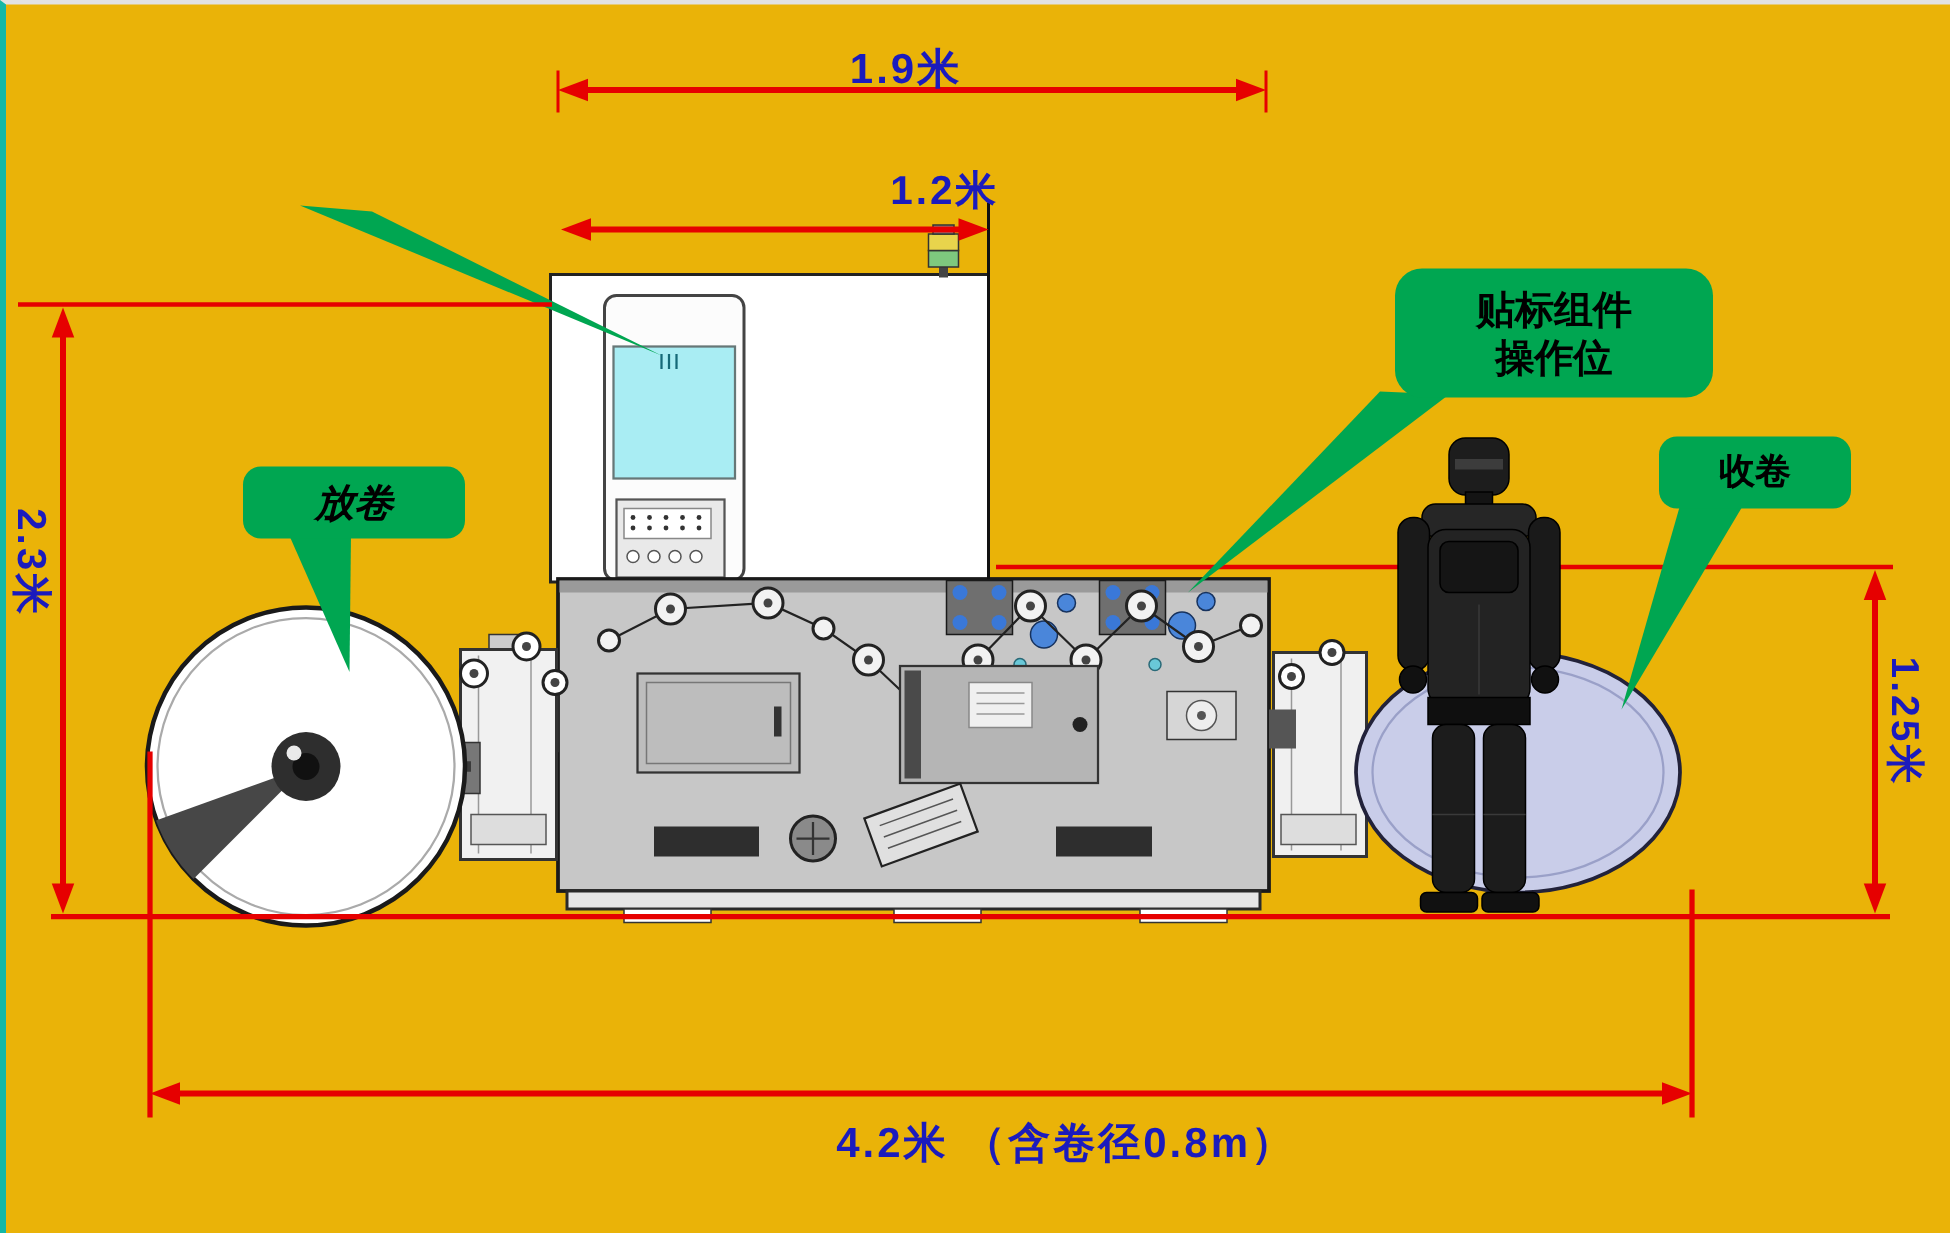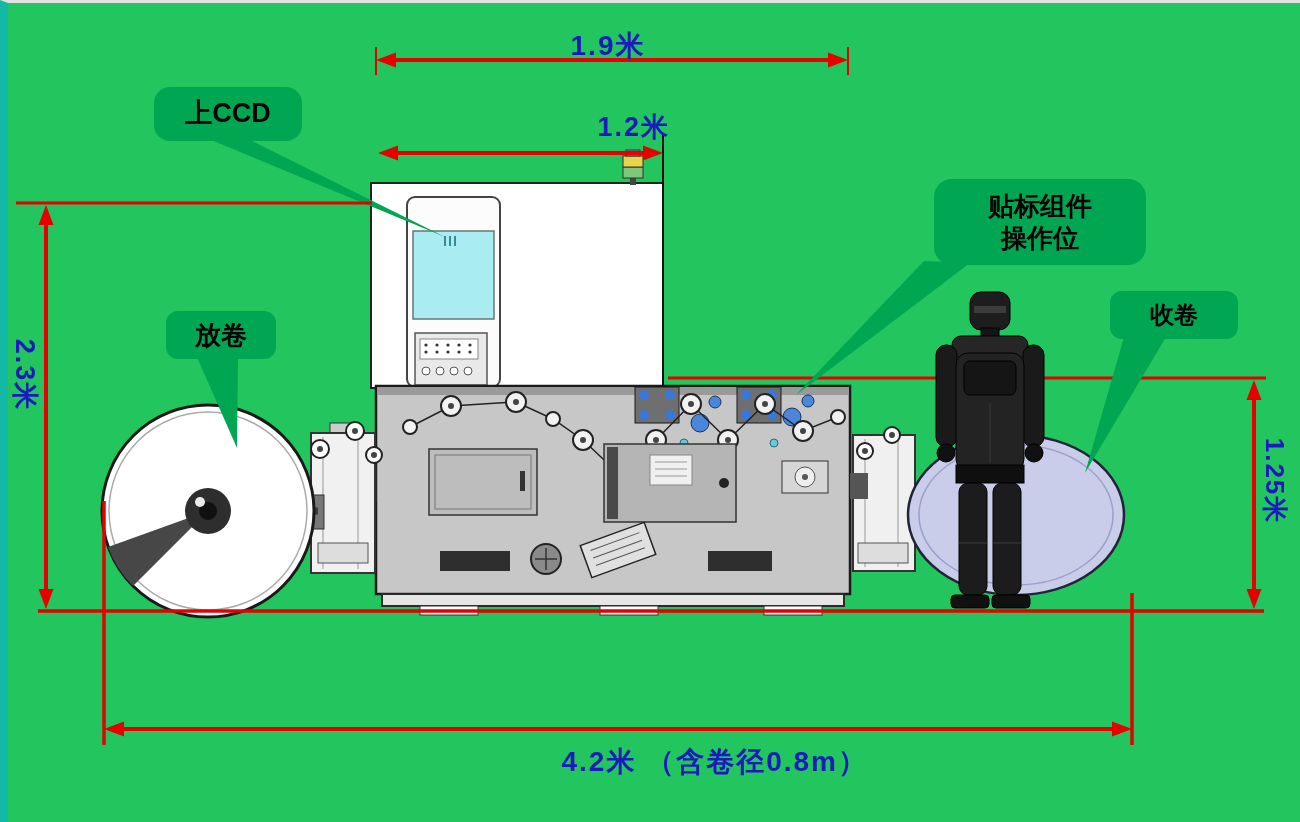--- a/index.html
+++ b/index.html
@@ -1,18 +1,18 @@
 <!DOCTYPE html>
 <html><head>
 <meta charset="utf-8">
 <style>
   html,body{margin:0;padding:0;background:#ffffff;}
   .stage{
-    position:relative;width:1300px;height:822px;background:#22c55e;overflow:hidden;
-    border-top:3px solid #e2e2e2;border-left:8px solid #14b8a6;box-sizing:border-box;
+    position:relative;width:1300px;height:822px;background:#eab308;overflow:hidden;
+    border-top:3px solid #e2e2e2;border-left:4px solid #14b8a6;box-sizing:border-box;
     font-family:"Liberation Sans",sans-serif;
   }
   svg.drawing{position:absolute;left:0;top:0;width:1300px;height:822px;}
   .dim{
     position:absolute;color:#1b1bbd;font-weight:bold;letter-spacing:2px;
     white-space:nowrap;font-family:"Liberation Sans",sans-serif;
   }
   .dim.center{text-align:center;}
   .rot{transform:translate(-50%,-50%) rotate(90deg);}
   .callout{
@@ -255,30 +255,27 @@
   <div class="dim center" style="left:460px;top:24px;width:280px;font-size:28px;">1.9米</div>
 
   <div class="dim center" style="left:392px;top:106px;width:270px;font-size:27px;text-align:right;">1.2米</div>
 
   <div class="dim rot" style="left:17px;top:372px;font-size:27px;">2.3米</div>
 
   <div class="dim rot" style="left:1266px;top:478px;font-size:26px;">1.25米</div>
 
   <div class="dim center" style="left:400px;top:740px;width:460px;font-size:28px;text-align:right;">4.2米 （含卷径0.8m）</div>
 
-  <div class="callout" style="left:146px;top:84px;width:148px;height:54px;border-radius:16px;font-size:27px;">
-    <span>上CCD</span>
-  </div>
 
   <div class="callout" style="left:926px;top:176px;width:212px;height:86px;border-radius:18px;font-size:26px;">
     <span>贴标组件</span>
     <span>操作位</span>
   </div>
 
-  <div class="callout" style="left:158px;top:308px;width:110px;height:48px;border-radius:12px;font-size:26px;">
+  <div class="callout" style="left:158px;top:308px;width:148px;height:48px;border-radius:12px;font-size:26px;font-style:italic;">
     <span>放卷</span>
   </div>
 
   <div class="callout" style="left:1102px;top:288px;width:128px;height:48px;border-radius:12px;font-size:24px;">
     <span>收卷</span>
   </div>
 
 </div>
 
 </body></html>

